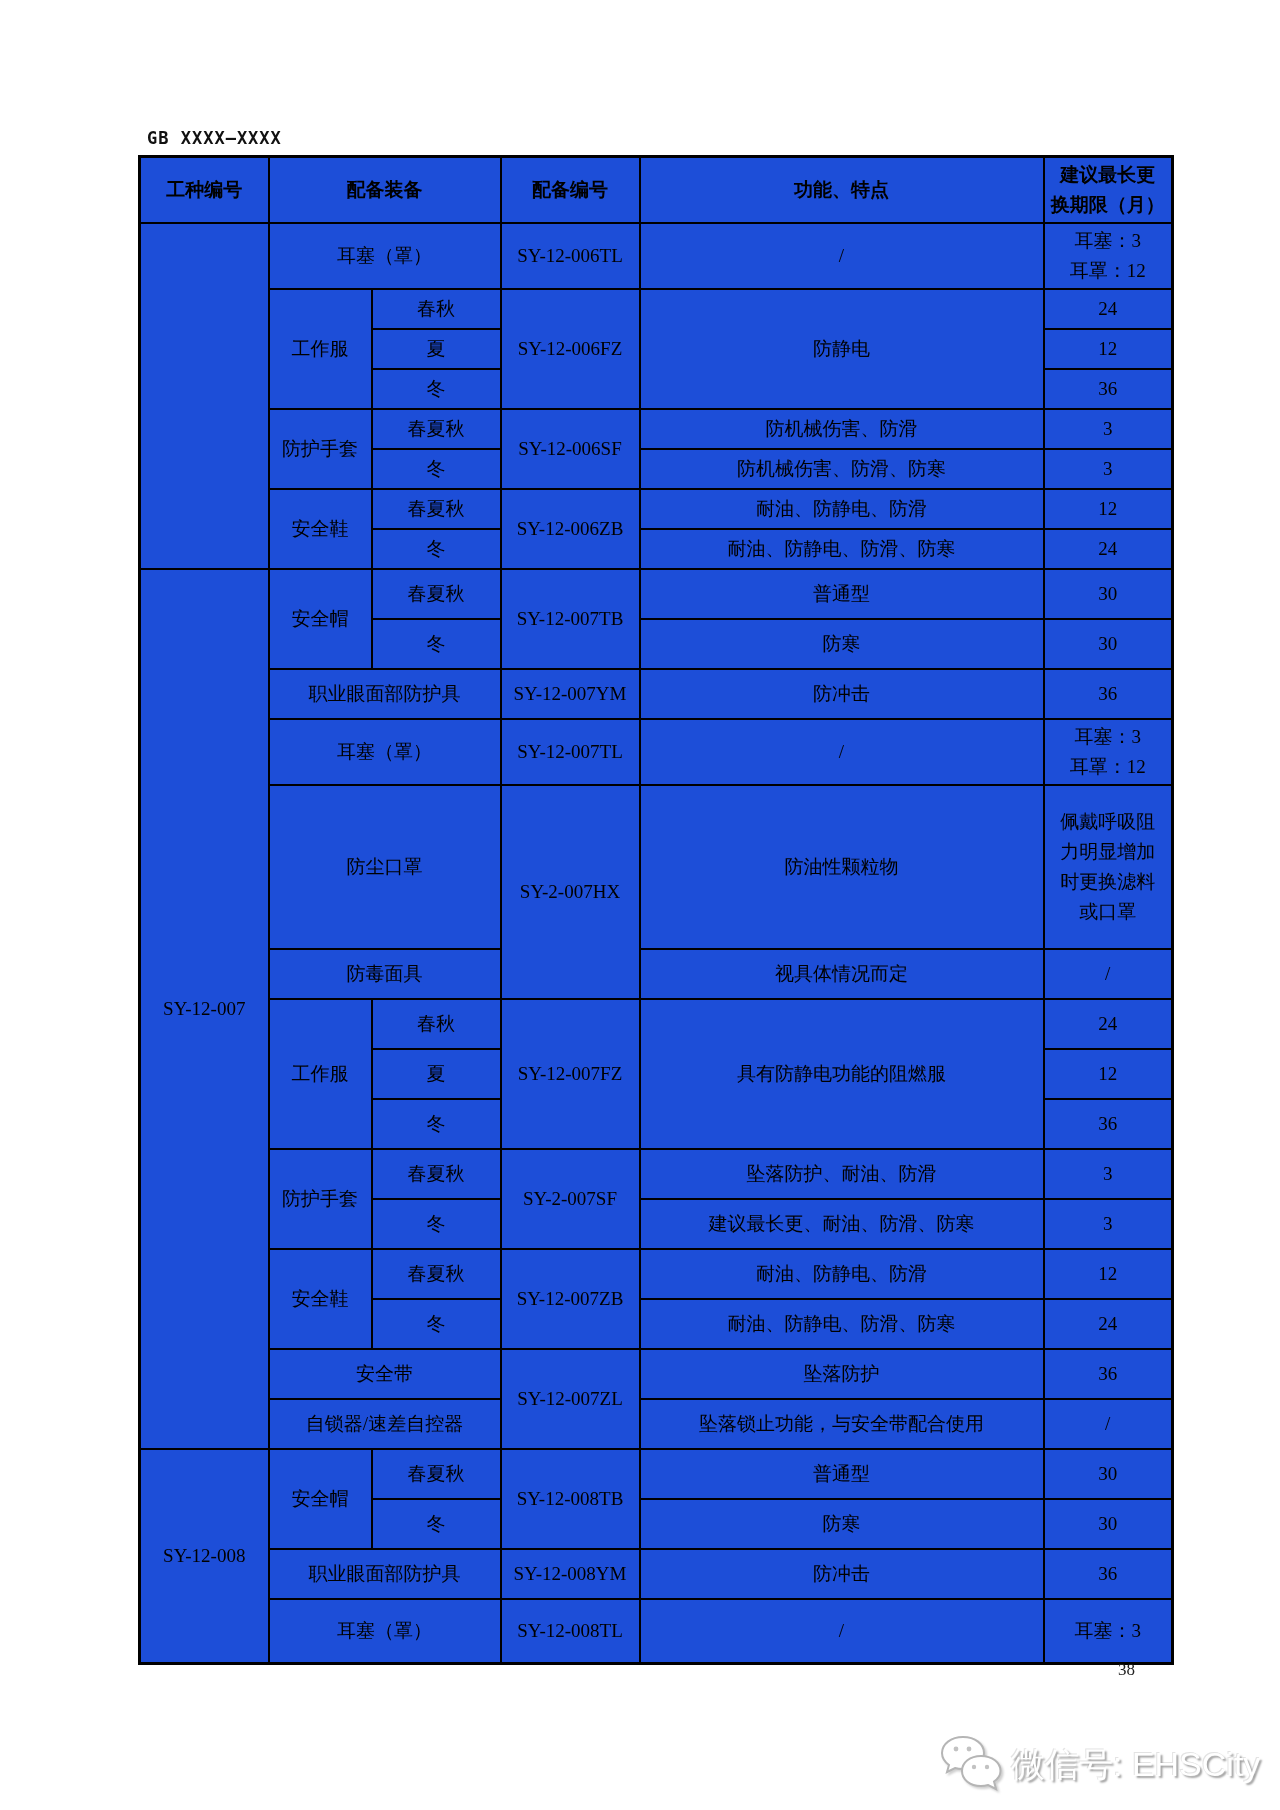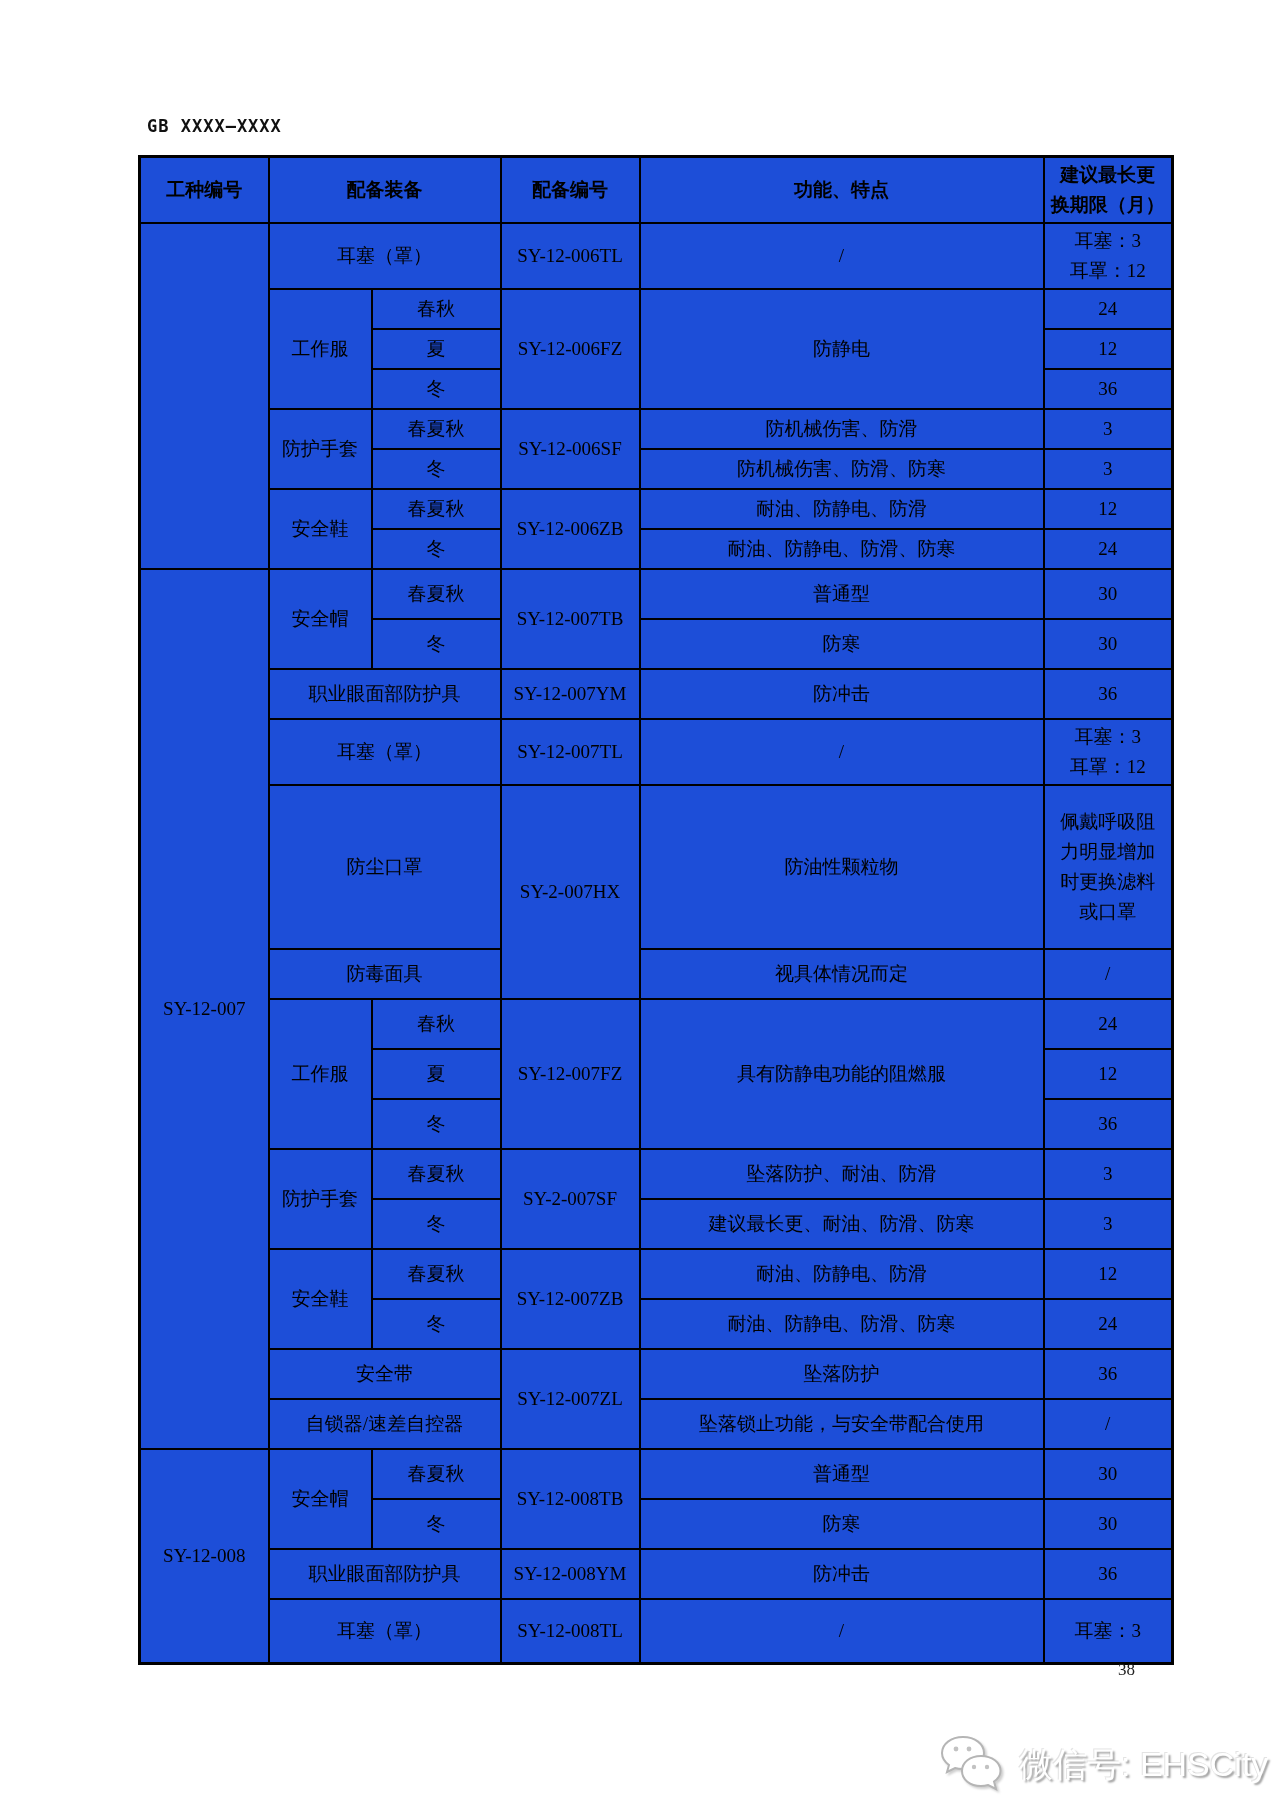--- a/index.html
+++ b/index.html
@@ -1,21 +1,21 @@
 <!DOCTYPE html>
 <html><head>
 <meta charset="utf-8">
 <style>
   html,body{margin:0;padding:0;background:#ffffff;}
   .page{
     position:relative;width:1280px;height:1810px;background:#ffffff;overflow:hidden;
     font-family:"Liberation Serif","DejaVu Serif",serif;color:#000;
   }
   .doc-code{
-    position:absolute;left:147px;top:116px;
+    position:absolute;left:147px;top:128px;
     font-family:"DejaVu Sans Mono","Liberation Mono",monospace;
     font-size:17px;font-weight:600;letter-spacing:1px;color:#111;
   }
   table.doc-table{
     position:absolute;left:138px;top:155px;
     border-collapse:collapse;table-layout:fixed;background:#1d4ed8;
     border:3px solid #000;
   }
   .doc-table th,.doc-table td{
     border:2px solid #000;
@@ -28,21 +28,21 @@
   .feat{text-align:left;padding-left:12px;}
   .hdr{height:60px;}
   .h40{height:40px}.h50{height:50px}.h62{height:62px}.h64{height:64px}.h164{height:164px}
   .lines div{line-height:30px;}
   .page-number{
     position:absolute;left:1118px;top:1660px;
     font-size:17px;color:#222;text-align:right;
   }
   .watermark{
     position:absolute;left:933px;top:1734px;
-    display:flex;align-items:center;gap:12px;
+    display:flex;align-items:center;gap:4px;
   }
   .watermark .wm-icon{filter:drop-shadow(2px 2px 1px #cfcfcf);}
   .wm-text{
     font-family:"Liberation Sans","DejaVu Sans",sans-serif;
     font-size:34px;color:#ffffff;white-space:nowrap;
     text-shadow:2px 2px 2px #a0a0a0,-1px -1px 0 #e3e3e3;
   }
 </style>
 </head>
 <body>

